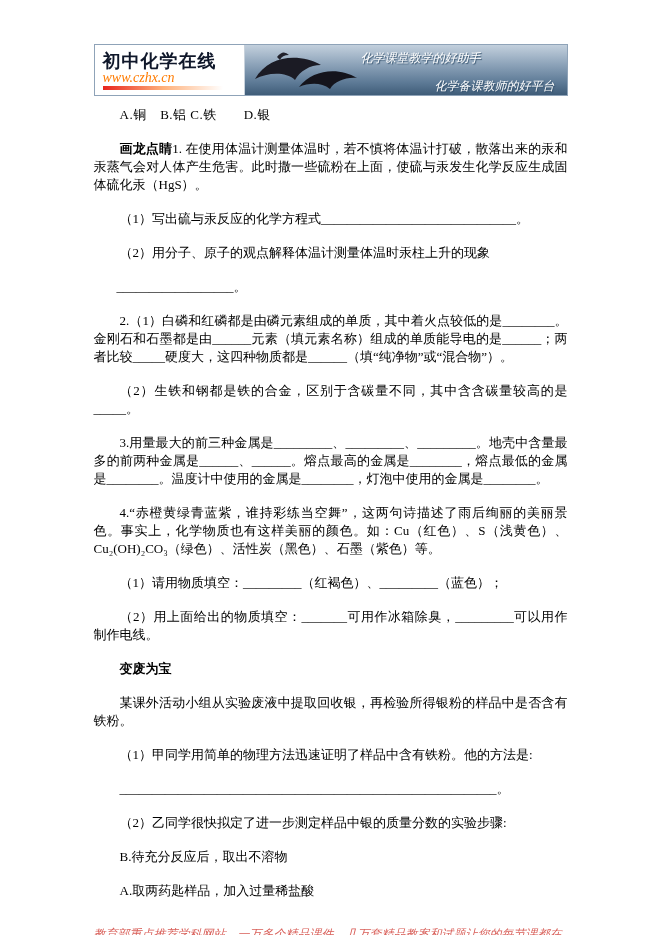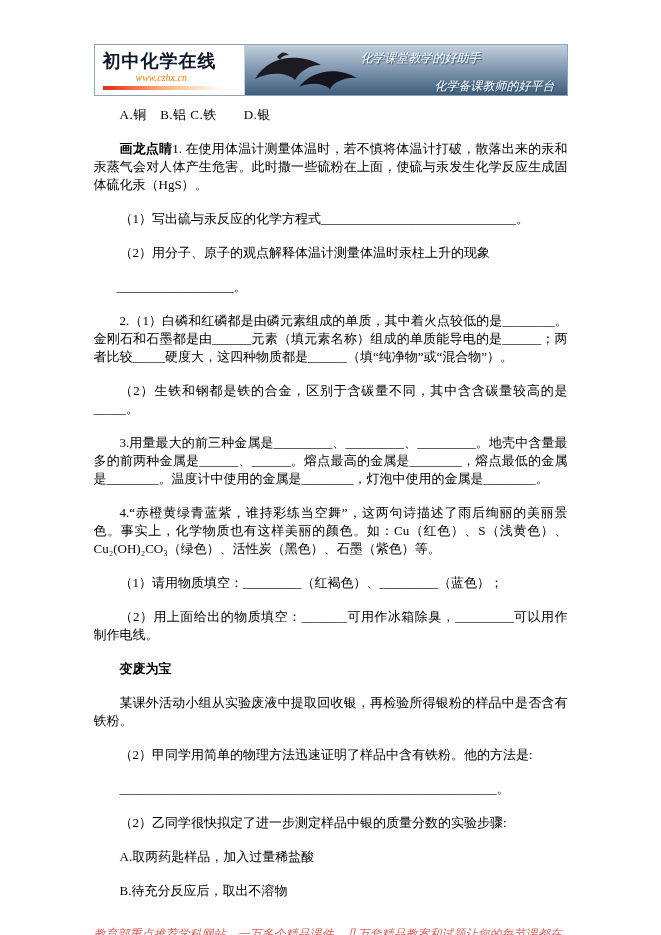--- a/index.html
+++ b/index.html
@@ -15,21 +15,21 @@
   }
   .banner-left {
     width: 150px; background: #ffffff; padding: 5px 6px 0 8px;
     box-sizing: border-box; position: relative; border-right: 1px solid #c8d2dc;
   }
   .site-name {
     color: #0f172a; font-weight: bold; font-size: 18px; line-height: 22px;
     letter-spacing: 1px; white-space: nowrap;
   }
   .site-url {
-    color: #ff7b00; font-size: 10px; font-style: italic; line-height: 12px; margin-left: 33px;
+    color: #ff7b00; font-size: 14px; font-style: italic; line-height: 12px;
   }
   .logo-stripe {
     position: absolute; left: 8px; bottom: 5px; width: 120px; height: 4px;
     background: linear-gradient(90deg, #e8251f, #ffb07a, #ffffff);
   }
   .banner-right {
     flex: 1; position: relative; color: #fff; overflow: hidden;
     background: linear-gradient(180deg, #c3d0dd 0%, #8ea4ba 38%, #5d7a96 75%, #3f5c78 100%);
   }
   .dolphins { position: absolute; left: 2px; top: 2px; }
@@ -100,28 +100,28 @@
     <p>4.“赤橙黄绿青蓝紫，谁持彩练当空舞”，这两句诗描述了雨后绚丽的美丽景色。事实上，化学物质也有这样美丽的颜色。如：Cu（红色）、S（浅黄色）、Cu₂(OH)₂CO₃（绿色）、活性炭（黑色）、石墨（紫色）等。</p>
 
     <p>（1）请用物质填空：_________（红褐色）、_________（蓝色）；</p>
 
     <p>（2）用上面给出的物质填空：_______可用作冰箱除臭，_________可以用作制作电线。</p>
 
     <p class="section-head">变废为宝</p>
 
     <p>某课外活动小组从实验废液中提取回收银，再检验所得银粉的样品中是否含有铁粉。</p>
 
-    <p>（2）甲同学用简单的物理方法迅速证明了样品中含有铁粉。他的方法是:</p>
+    <p>（1）甲同学用简单的物理方法迅速证明了样品中含有铁粉。他的方法是:</p>
 
     <p>__________________________________________________________。</p>
 
     <p>（2）乙同学很快拟定了进一步测定样品中银的质量分数的实验步骤:</p>
 
+    <p>B.待充分反应后，取出不溶物</p>
+
     <p>A.取两药匙样品，加入过量稀盐酸</p>
-
-    <p>B.待充分反应后，取出不溶物</p>
   </div>
 
   <div class="footer">
     <span>教育部重点推荐学科网站．一万多个精品课件，几万套精品教案和试题让您的每节课都在这里找到合适的教学资源...</span><span class="site-ref">《初中化学在线》</span><span>http://www.czhx.cn</span>
   </div>
 
 </div>
 
 </body></html>

